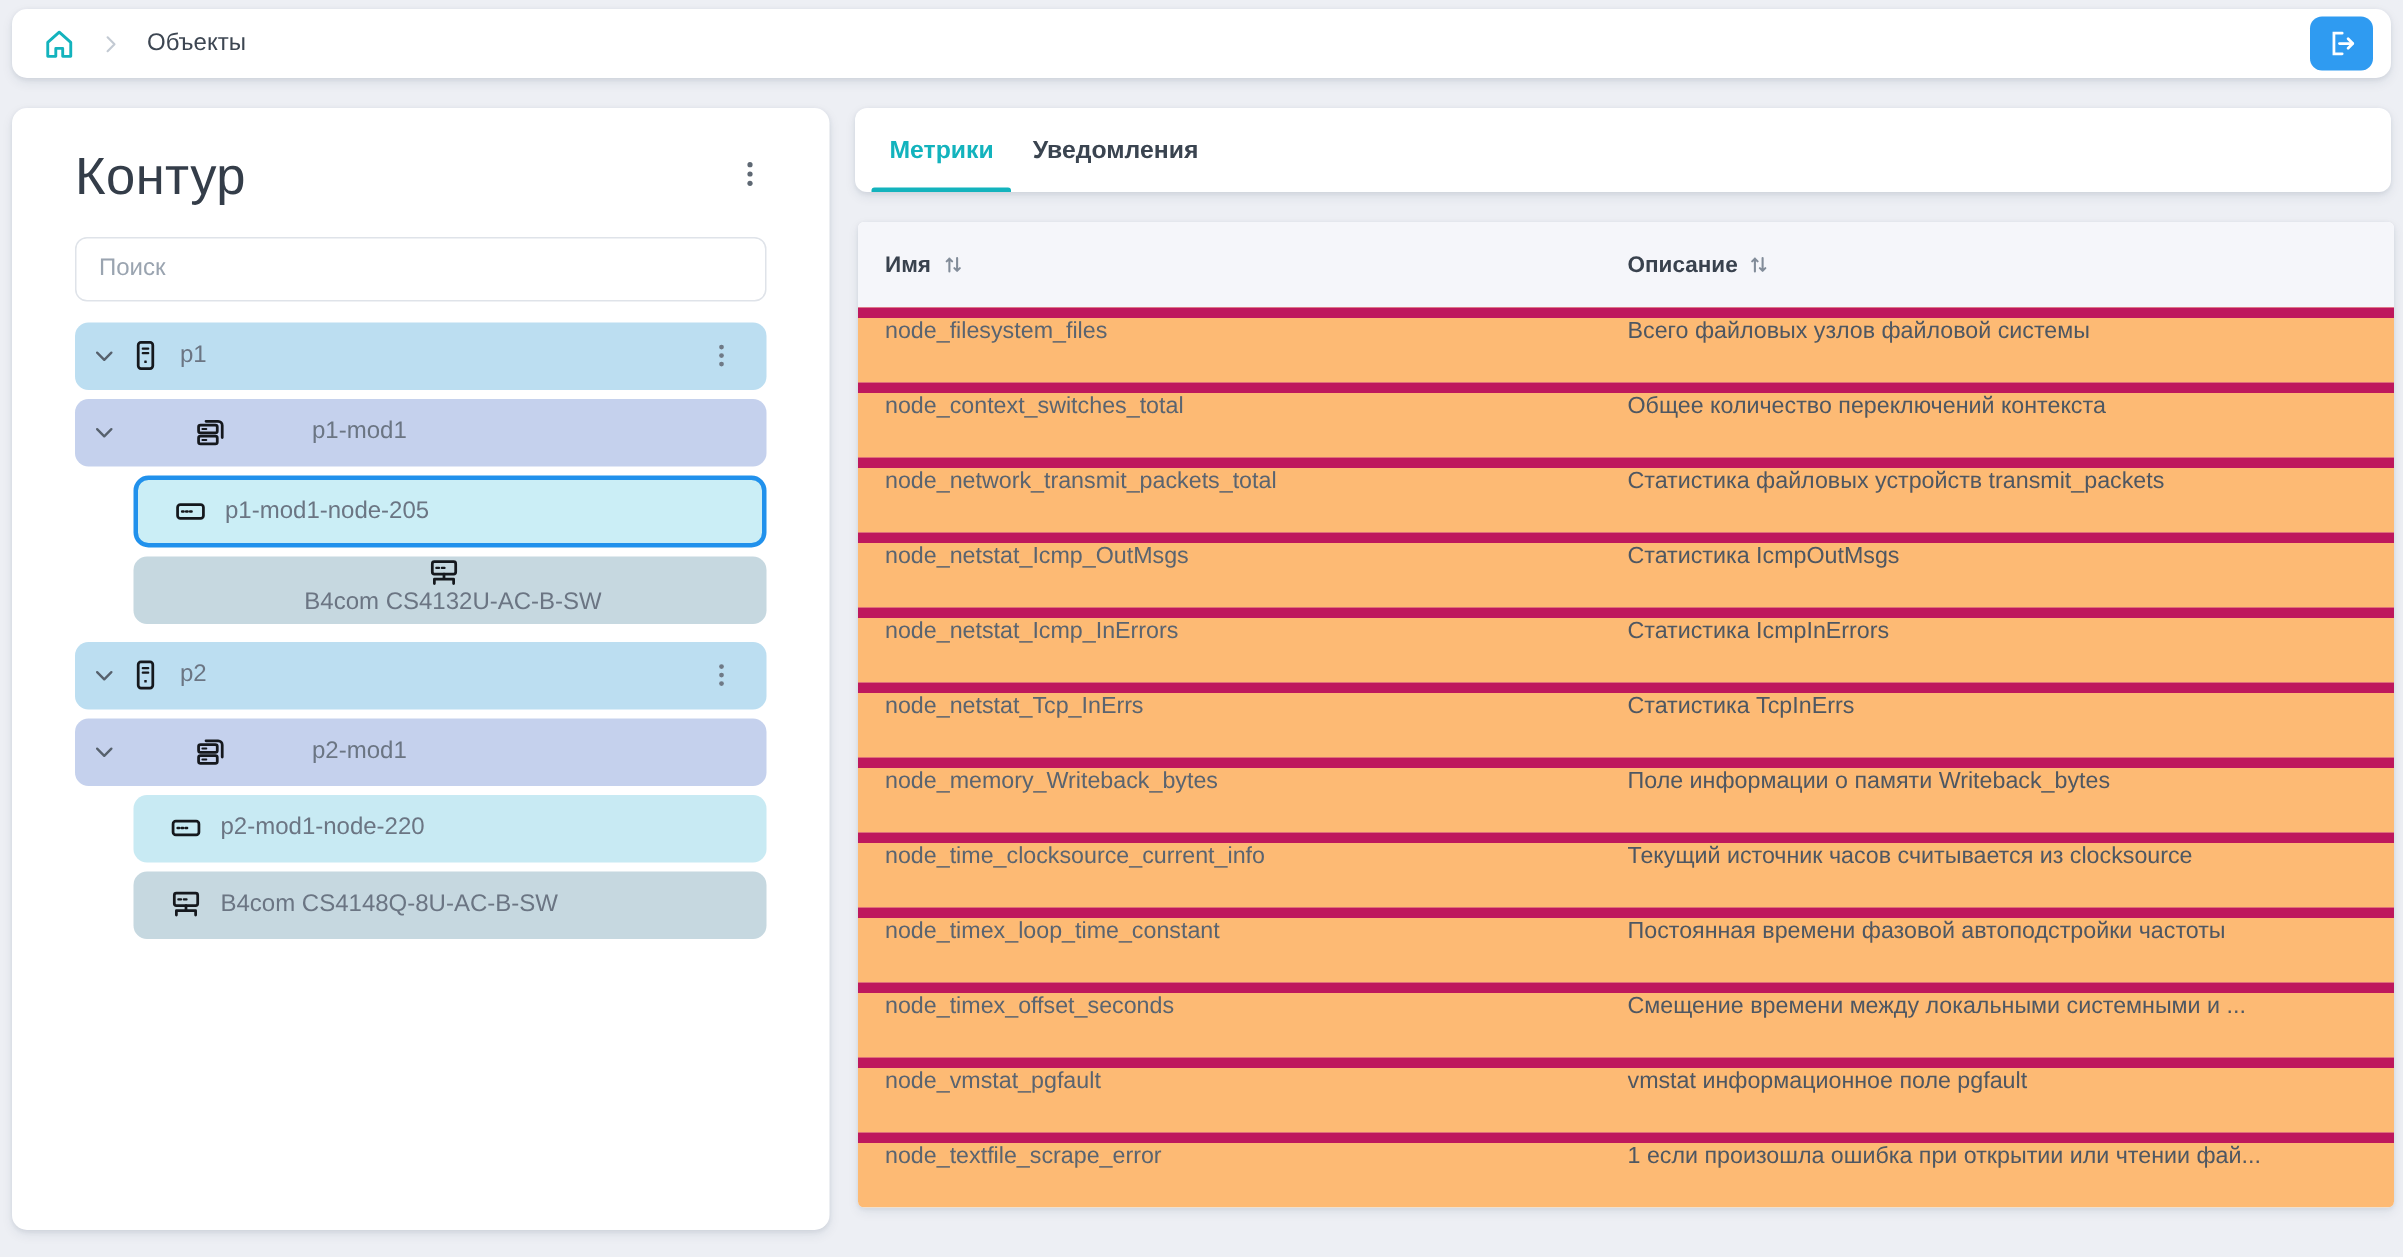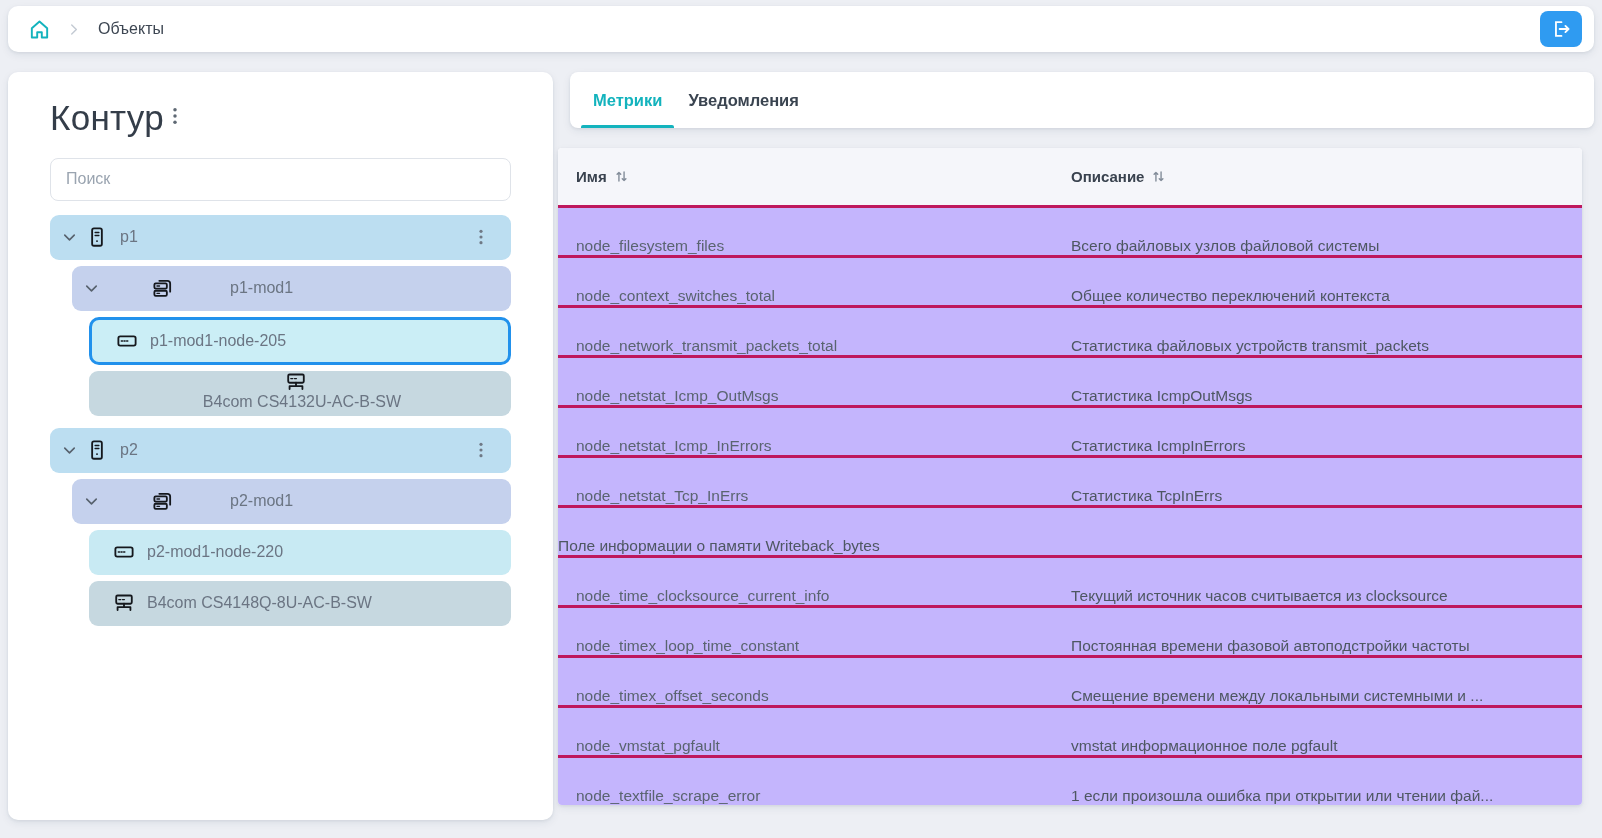--- a/index.html
+++ b/index.html
@@ -29,62 +29,62 @@
   .topbar .home{color:var(--accent-teal);display:flex;align-items:center;cursor:pointer;}
   .topbar .crumb-sep{color:#C3CAD3;margin:0 16px 0 14px;display:flex;align-items:center;}
   .topbar .crumb{font-size:16px;color:#3D4652;}
   .topbar .spacer{flex:1;}
   .logout-btn{width:42px;height:36px;border:none;border-radius:8px;background:var(--accent-blue);
     color:#fff;display:flex;align-items:center;justify-content:center;cursor:pointer;}
 
   
   .sidebar{position:absolute;left:8px;top:72px;width:545px;height:748px;border-radius:10px;
     padding:24px 42px 20px 42px;}
-  .sidebar-head{display:flex;align-items:flex-start;justify-content:flex-start;}
+  .sidebar-head{display:flex;align-items:flex-start;justify-content:space-between;}
   .sidebar-title{font-size:35px;font-weight:500;color:#343D49;letter-spacing:.3px;line-height:1.25;}
   .kebab{color:#5E6873;display:flex;align-items:center;cursor:pointer;padding:8px 0;}
   .search{margin-top:18px;width:100%;height:43px;border:1px solid #DFE3E9;border-radius:8px;
     padding:16px 15px;font-size:16px;color:#39424E;outline:none;font-family:inherit;background:#fff;}
   .search::placeholder{color:#9AA4B0;}
   .tree{margin-top:14px;}
   .tree-row{height:45px;border-radius:9px;display:flex;align-items:center;margin-bottom:6px;
     font-size:16px;color:#6B7583;padding:0 20px 0 10px;cursor:pointer;justify-content:flex-end;}
   .tree-row.group-end{margin-bottom:12px;flex-direction:column;}
   .tree-row .chev{color:#57616D;display:flex;align-items:center;margin-right:7px;flex:none;}
   .tree-row.no-chev{padding-left:24px;}
   .ticon{display:flex;align-items:center;margin-right:12px;color:#15181D;flex:none;}
   .tlabel{white-space:nowrap;overflow:hidden;text-overflow:ellipsis;}
   .tree-row .spacer{flex:1;}
   .row-kebab{color:#6F7986;display:flex;align-items:center;flex:none;}
   .lvl0{margin-left:0;}
-  .lvl1{margin-left:22px;gap:44px;}
+  .lvl1{gap:44px;}
   .lvl2{margin-left:39px;}
   .type-server{background:var(--tree-server-bg);}
   .type-module{background:var(--tree-module-bg);}
   .type-node{background:var(--tree-node-bg);}
   .type-switch{background:var(--tree-switch-bg);}
   .tree-row.selected{background:var(--tree-node-selected-bg);
     border:3px solid var(--tree-node-selected-border);height:48px;border-radius:10px;}
 
   
   .tabsbar{position:absolute;left:570px;top:72px;width:1024px;height:56px;border-radius:8px;
     display:flex;align-items:stretch;padding-left:11px;}
   .tab{position:relative;display:flex;align-items:center;padding:0 12px;margin-right:2px;
     font-size:16.5px;font-weight:700;color:#3A4450;cursor:pointer;}
   .tab.active{color:var(--accent-teal);}
   .tab.active::after{content:"";position:absolute;left:0;right:0;bottom:0;height:3px;
     background:var(--accent-teal);border-radius:2px 2px 0 0;}
 
-  .table-card{position:absolute;left:558px;top:148px;width:1024px;border-radius:4px;overflow:hidden;}
+  .table-card{position:absolute;left:572px;top:148px;width:1024px;border-radius:4px;overflow:hidden;}
   .thead{display:flex;align-items:center;height:57px;background:#F5F6FA;}
   .th{display:flex;align-items:center;font-size:15px;font-weight:700;color:#39424E;}
   .th .sort{margin-left:7px;color:#828C99;display:flex;align-items:center;cursor:pointer;}
   .col-name{width:513px;padding-left:18px;flex:none;}
   .col-desc{flex:1;min-width:0;}
-  .trow{display:flex;align-items:flex-end;height:50px;border-top:3px solid #be185d;background:#c4b5fd;cursor:pointer;}
+  .trow{display:flex;align-items:flex-start;height:50px;border-top:7px solid #be185d;background:#fdba74;cursor:pointer;}
   .td{font-size:15.5px;white-space:nowrap;overflow:hidden;}
   .td.col-name{color:#5A6470;}
   .td.col-desc{color:#4E5762;}
 
   .icondefs{position:absolute;width:0;height:0;overflow:hidden;}
 </style>
 </head>
 <body>
 
 <svg class="icondefs" aria-hidden="true">
@@ -324,20 +324,21 @@
   </div>
       <div class="trow">
     <div class="td col-name">node_netstat_Icmp_InErrors</div>
     <div class="td col-desc">Статистика IcmpInErrors</div>
   </div>
       <div class="trow">
     <div class="td col-name">node_netstat_Tcp_InErrs</div>
     <div class="td col-desc">Статистика TcpInErrs</div>
   </div>
       <div class="trow">
+    <div class="td col-name">node_memory_Writeback_bytes</div>
     <div class="td col-desc">Поле информации о памяти Writeback_bytes</div>
   </div>
       <div class="trow">
     <div class="td col-name">node_time_clocksource_current_info</div>
     <div class="td col-desc">Текущий источник часов считывается из clocksource</div>
   </div>
       <div class="trow">
     <div class="td col-name">node_timex_loop_time_constant</div>
     <div class="td col-desc">Постоянная времени фазовой автоподстройки частоты</div>
   </div>

